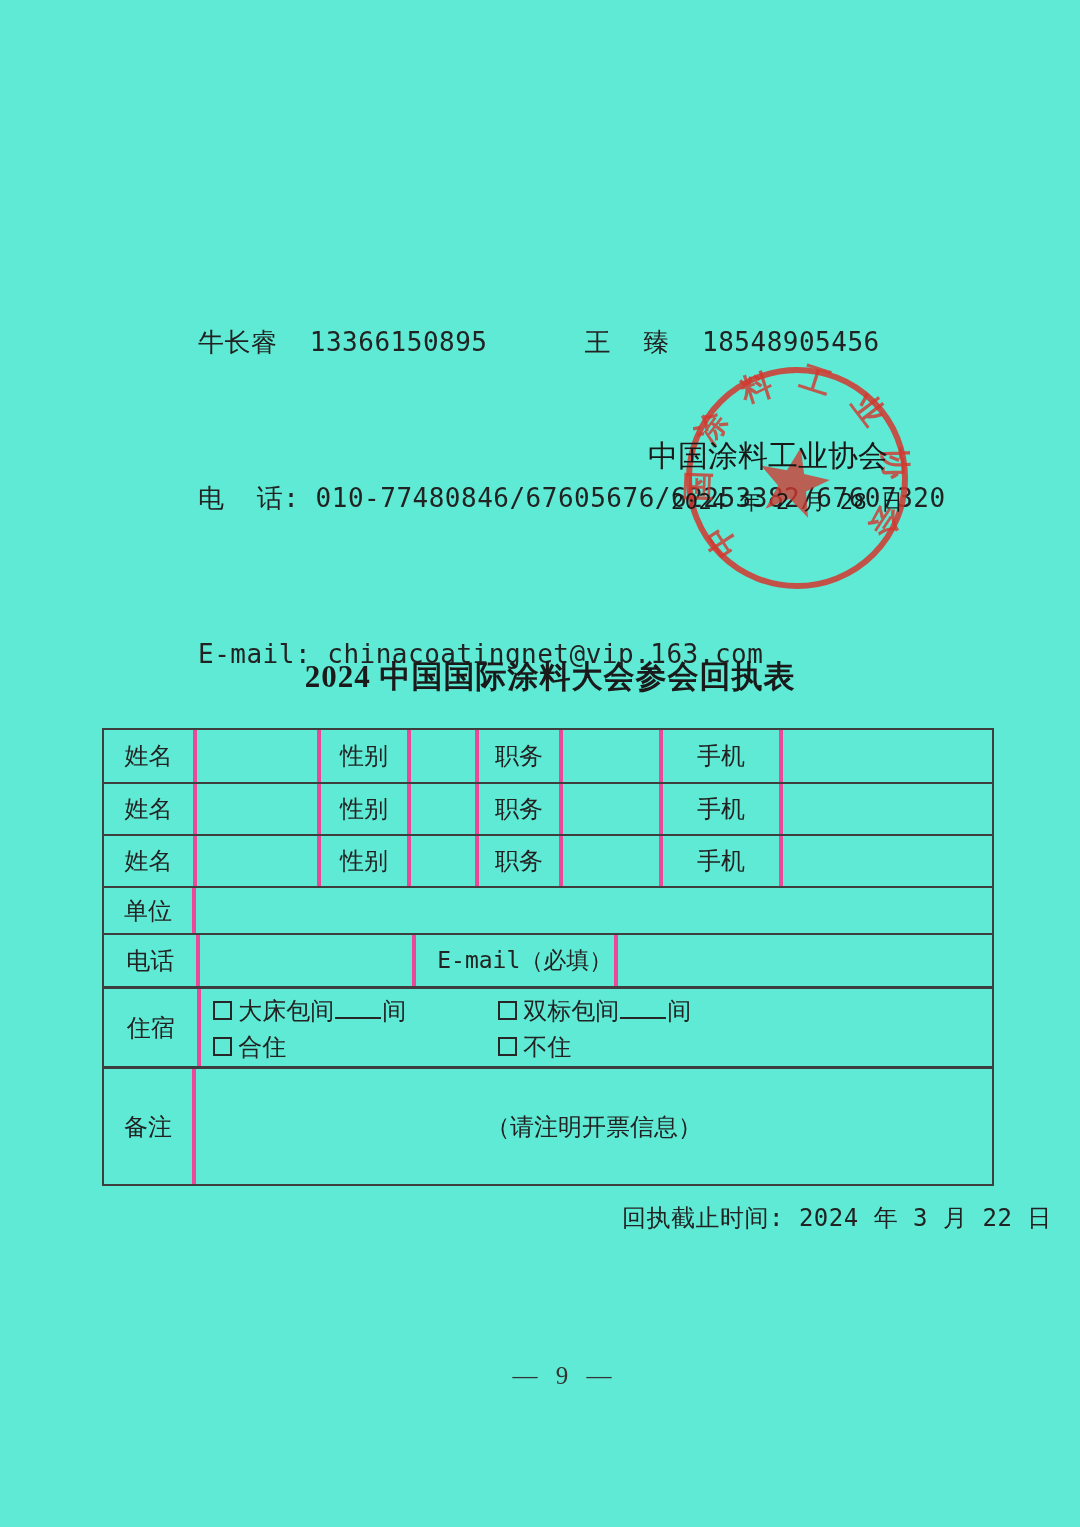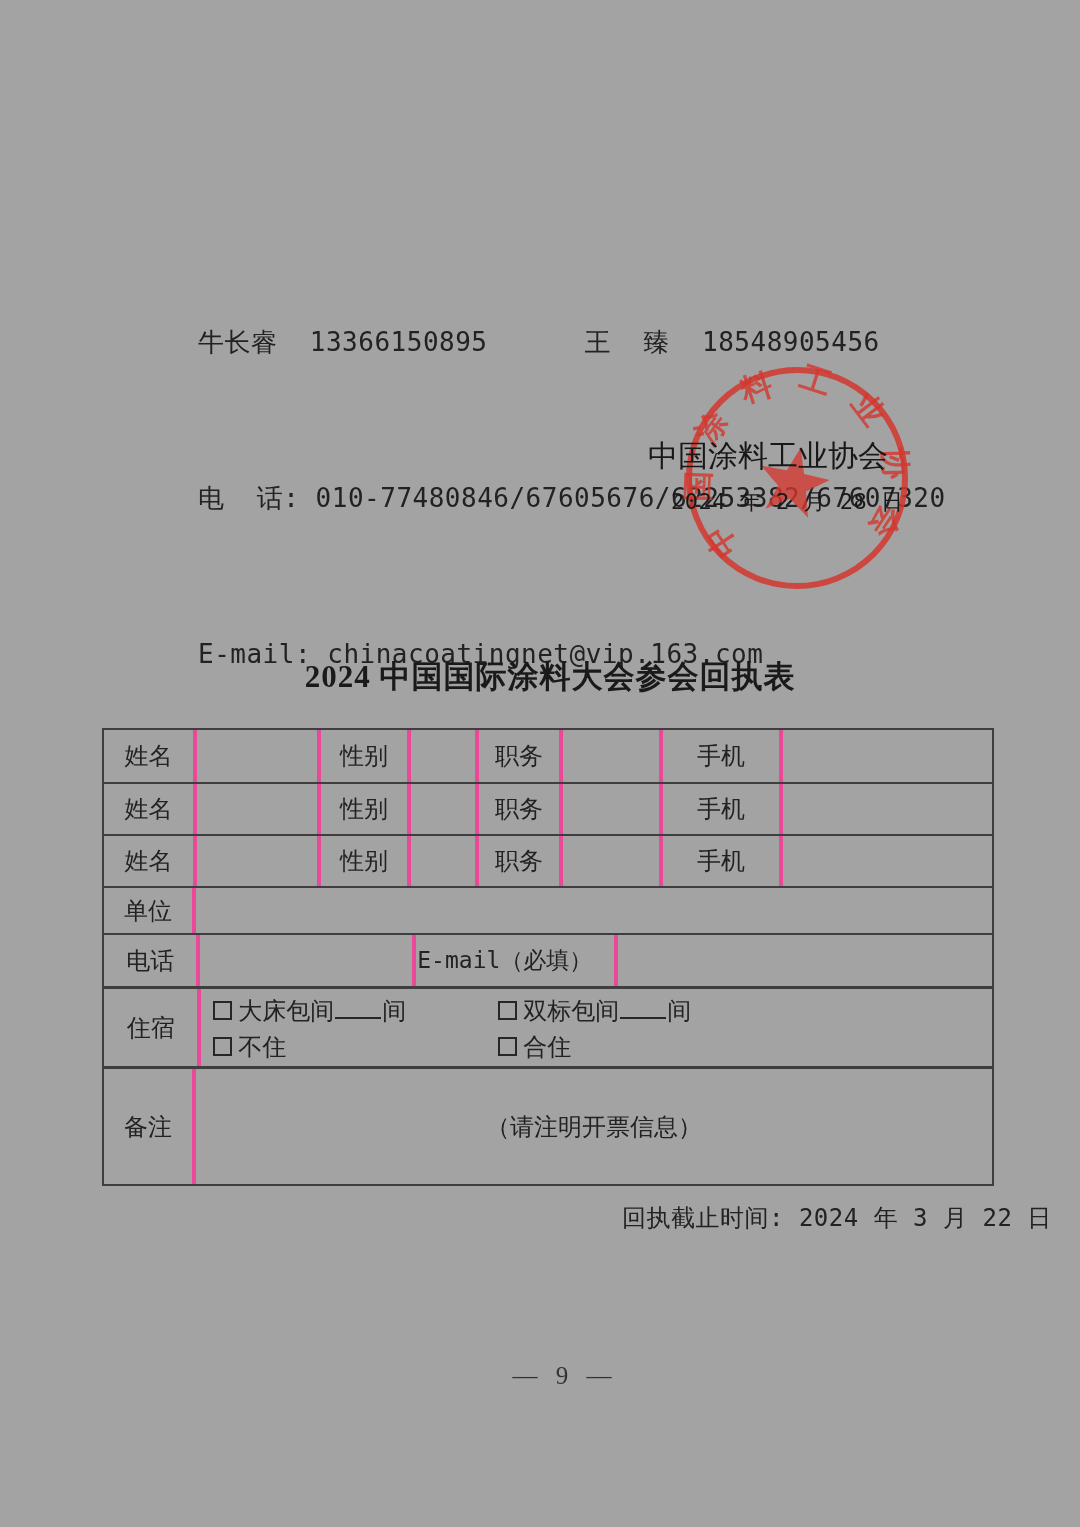--- a/index.html
+++ b/index.html
@@ -1,19 +1,19 @@
 <!DOCTYPE html>
 <html><head>
 <meta charset="utf-8">
 <style>
   html,body{margin:0;padding:0;background:#ffffff;}
   .page{
     position:relative;
     width:1080px;height:1527px;
-    background:#a3a3a3;
+    background:#5eead4;
     overflow:hidden;
     color:#1d1d1d;
     font-family:"Liberation Serif","DejaVu Serif",serif;
   }
   
   .contact{
     position:absolute;left:198px;top:212px;
     font-family:"DejaVu Sans Mono","Liberation Mono",monospace;
     font-size:26px;line-height:52px;
     letter-spacing:0.5px;white-space:pre;color:#222;
@@ -45,21 +45,21 @@
   .row:first-child{border-top:none;}
   .row.thick{border-top-width:3px;}
   .cell{
     box-sizing:border-box;border-left:4px solid #ec4899;
     display:flex;align-items:center;
     font-size:24px;color:#222;
   }
   .cell:first-child{border-left:none;}
   .cell.lab{justify-content:center;}
   .cell.center{justify-content:center;}
-  .cell.pad{padding-left:1px;}
+  .cell.pad{padding-left:21px;}
   .email-cell{
     font-family:"DejaVu Sans Mono","Liberation Mono",monospace;
     font-size:23px;letter-spacing:0;
   }
   
   .lodging-grid{
     display:grid;grid-template-columns:285px auto;
     row-gap:4px;padding:6px 0 6px 12px;width:100%;
     font-size:24px;line-height:32px;color:#222;
   }
@@ -163,24 +163,24 @@
       <div class="cell lab" style="width:94px">住宿</div>
       <div class="cell" style="width:800px">
         <div class="lodging-grid">
           <div>
             <span class="checkbox"></span><span>大床包间</span><span class="blank-line"></span><span>间</span>
           </div>
           <div>
             <span class="checkbox"></span><span>双标包间</span><span class="blank-line"></span><span>间</span>
           </div>
           <div>
-            <span class="checkbox"></span><span>不住</span>
+            <span class="checkbox"></span><span>合住</span>
           </div>
           <div>
-            <span class="checkbox"></span><span>合住</span>
+            <span class="checkbox"></span><span>不住</span>
           </div>
         </div>
       </div>
     </div>
 
     <div class="row thick" style="height:118px">
       <div class="cell lab" style="width:88px">备注</div>
       <div class="cell center" style="width:800px">
         <span>（请注明开票信息）</span>
       </div>

